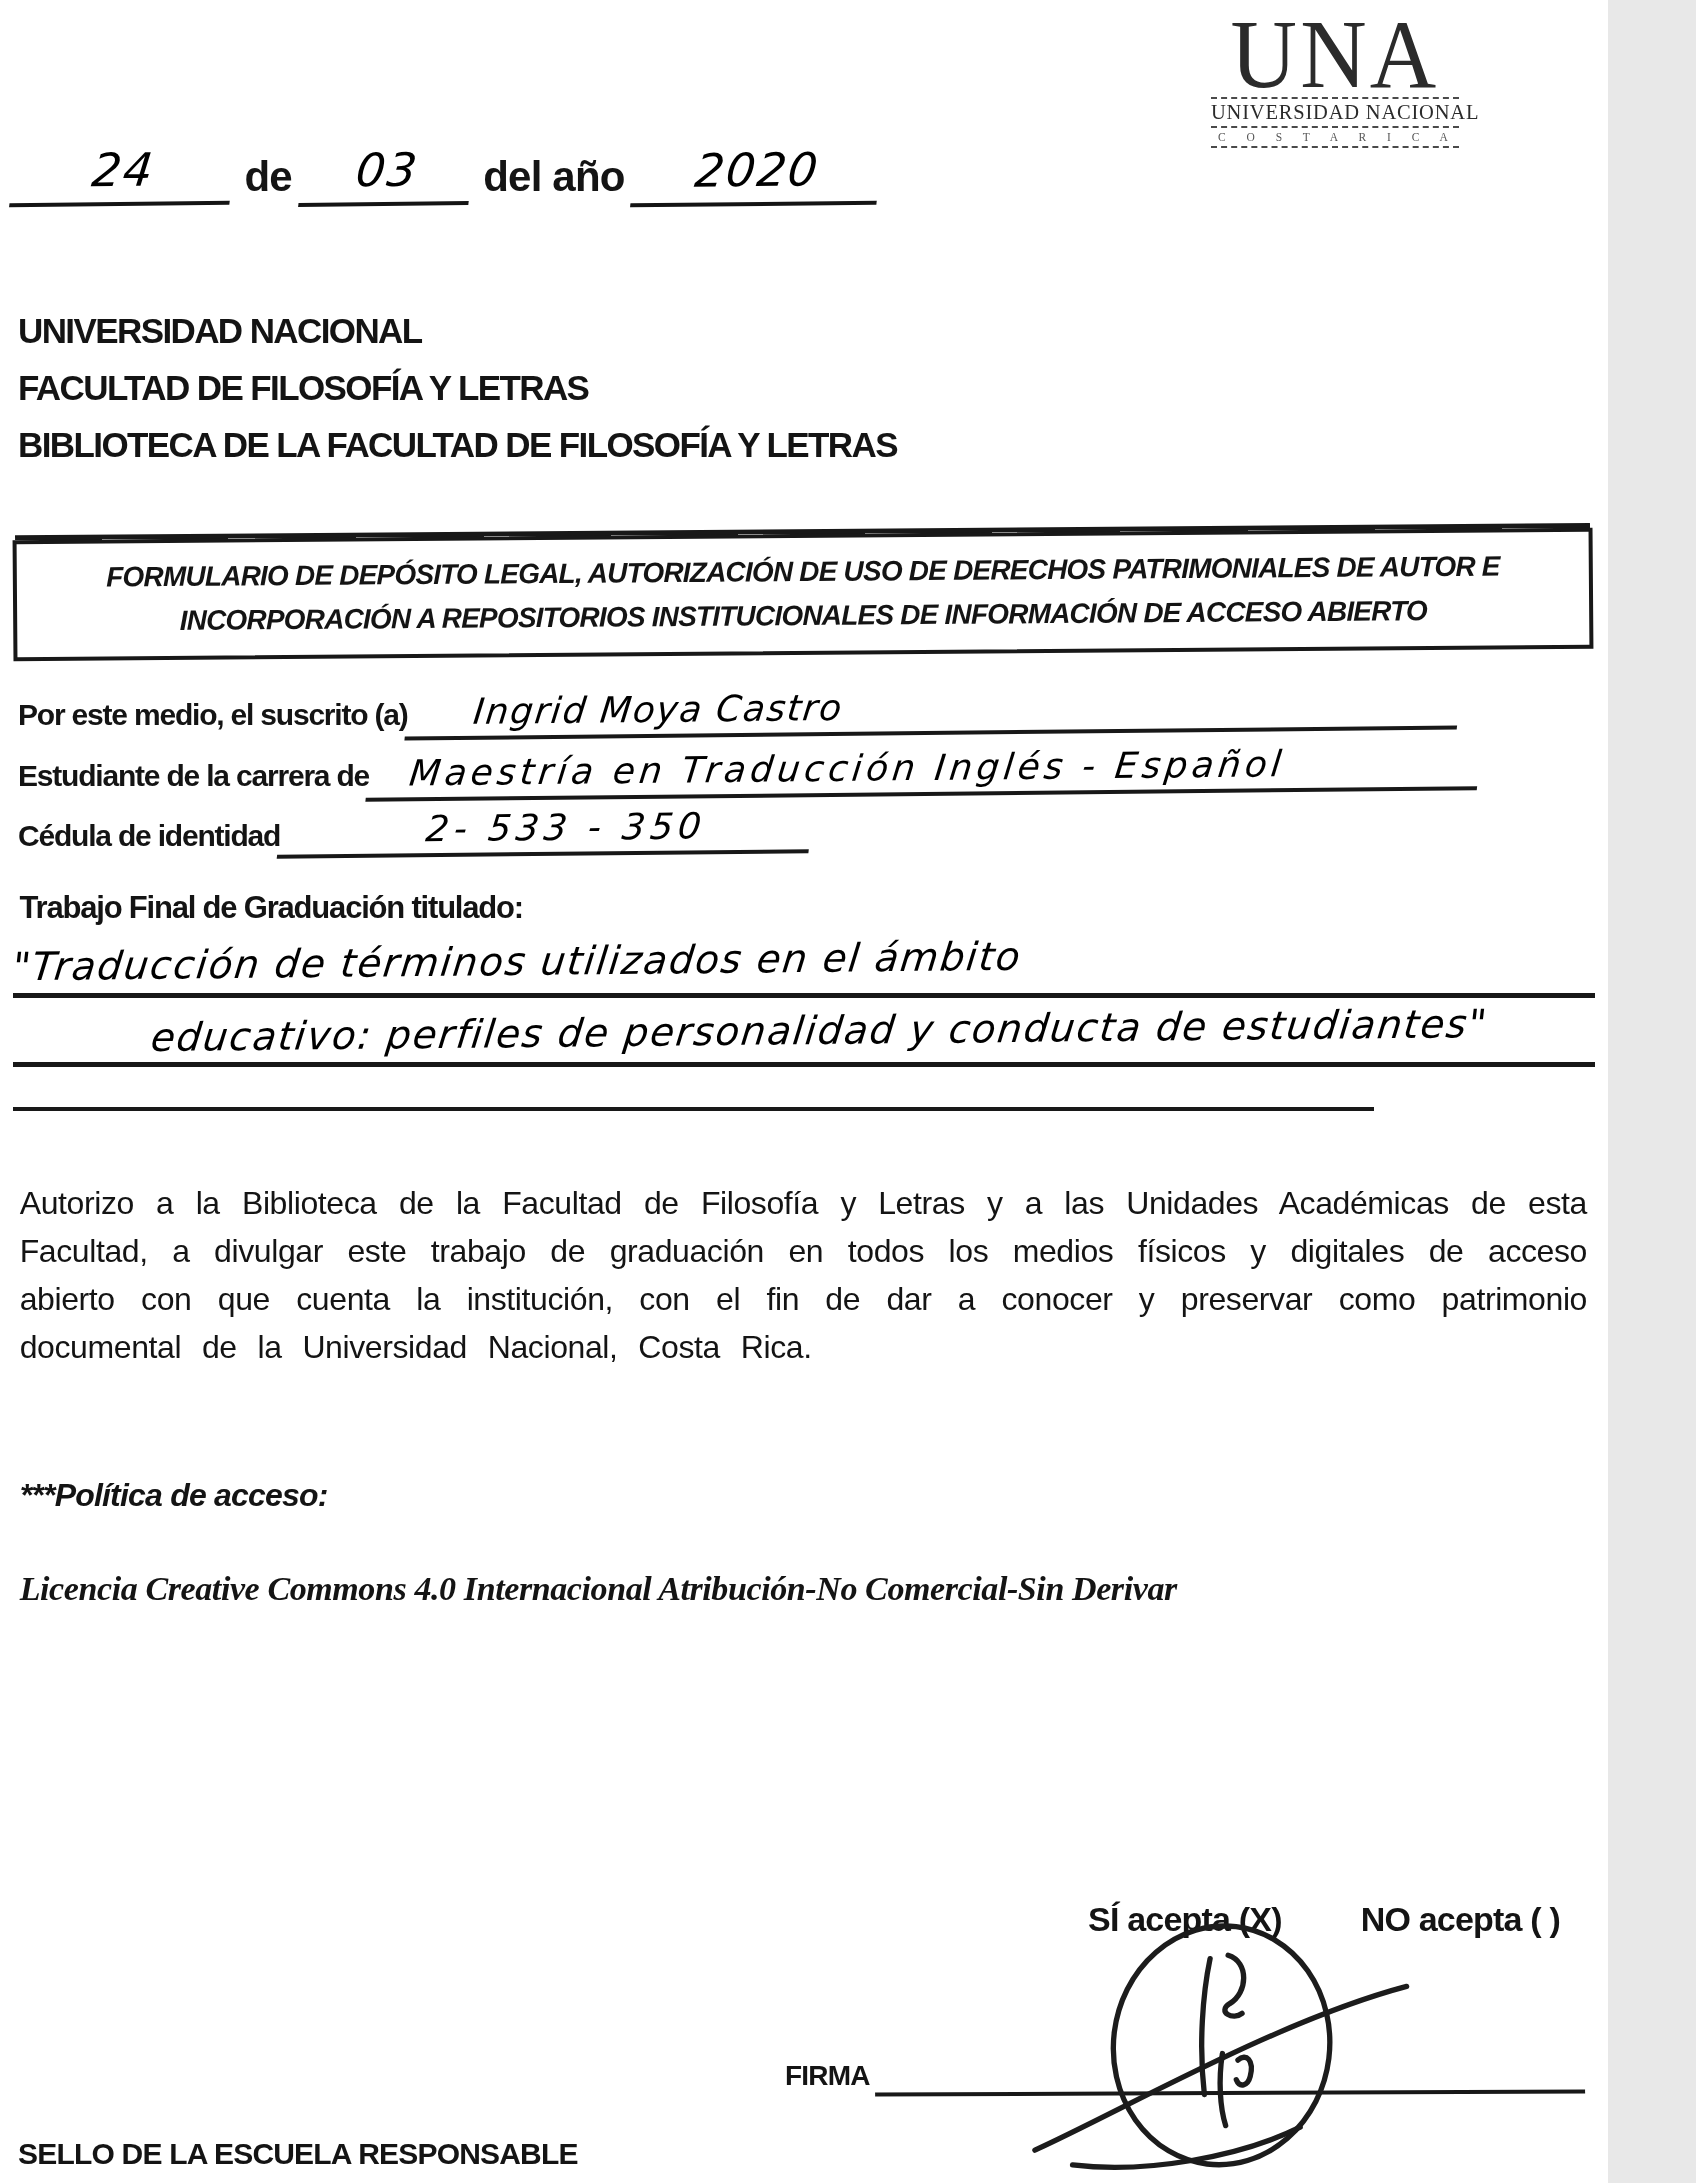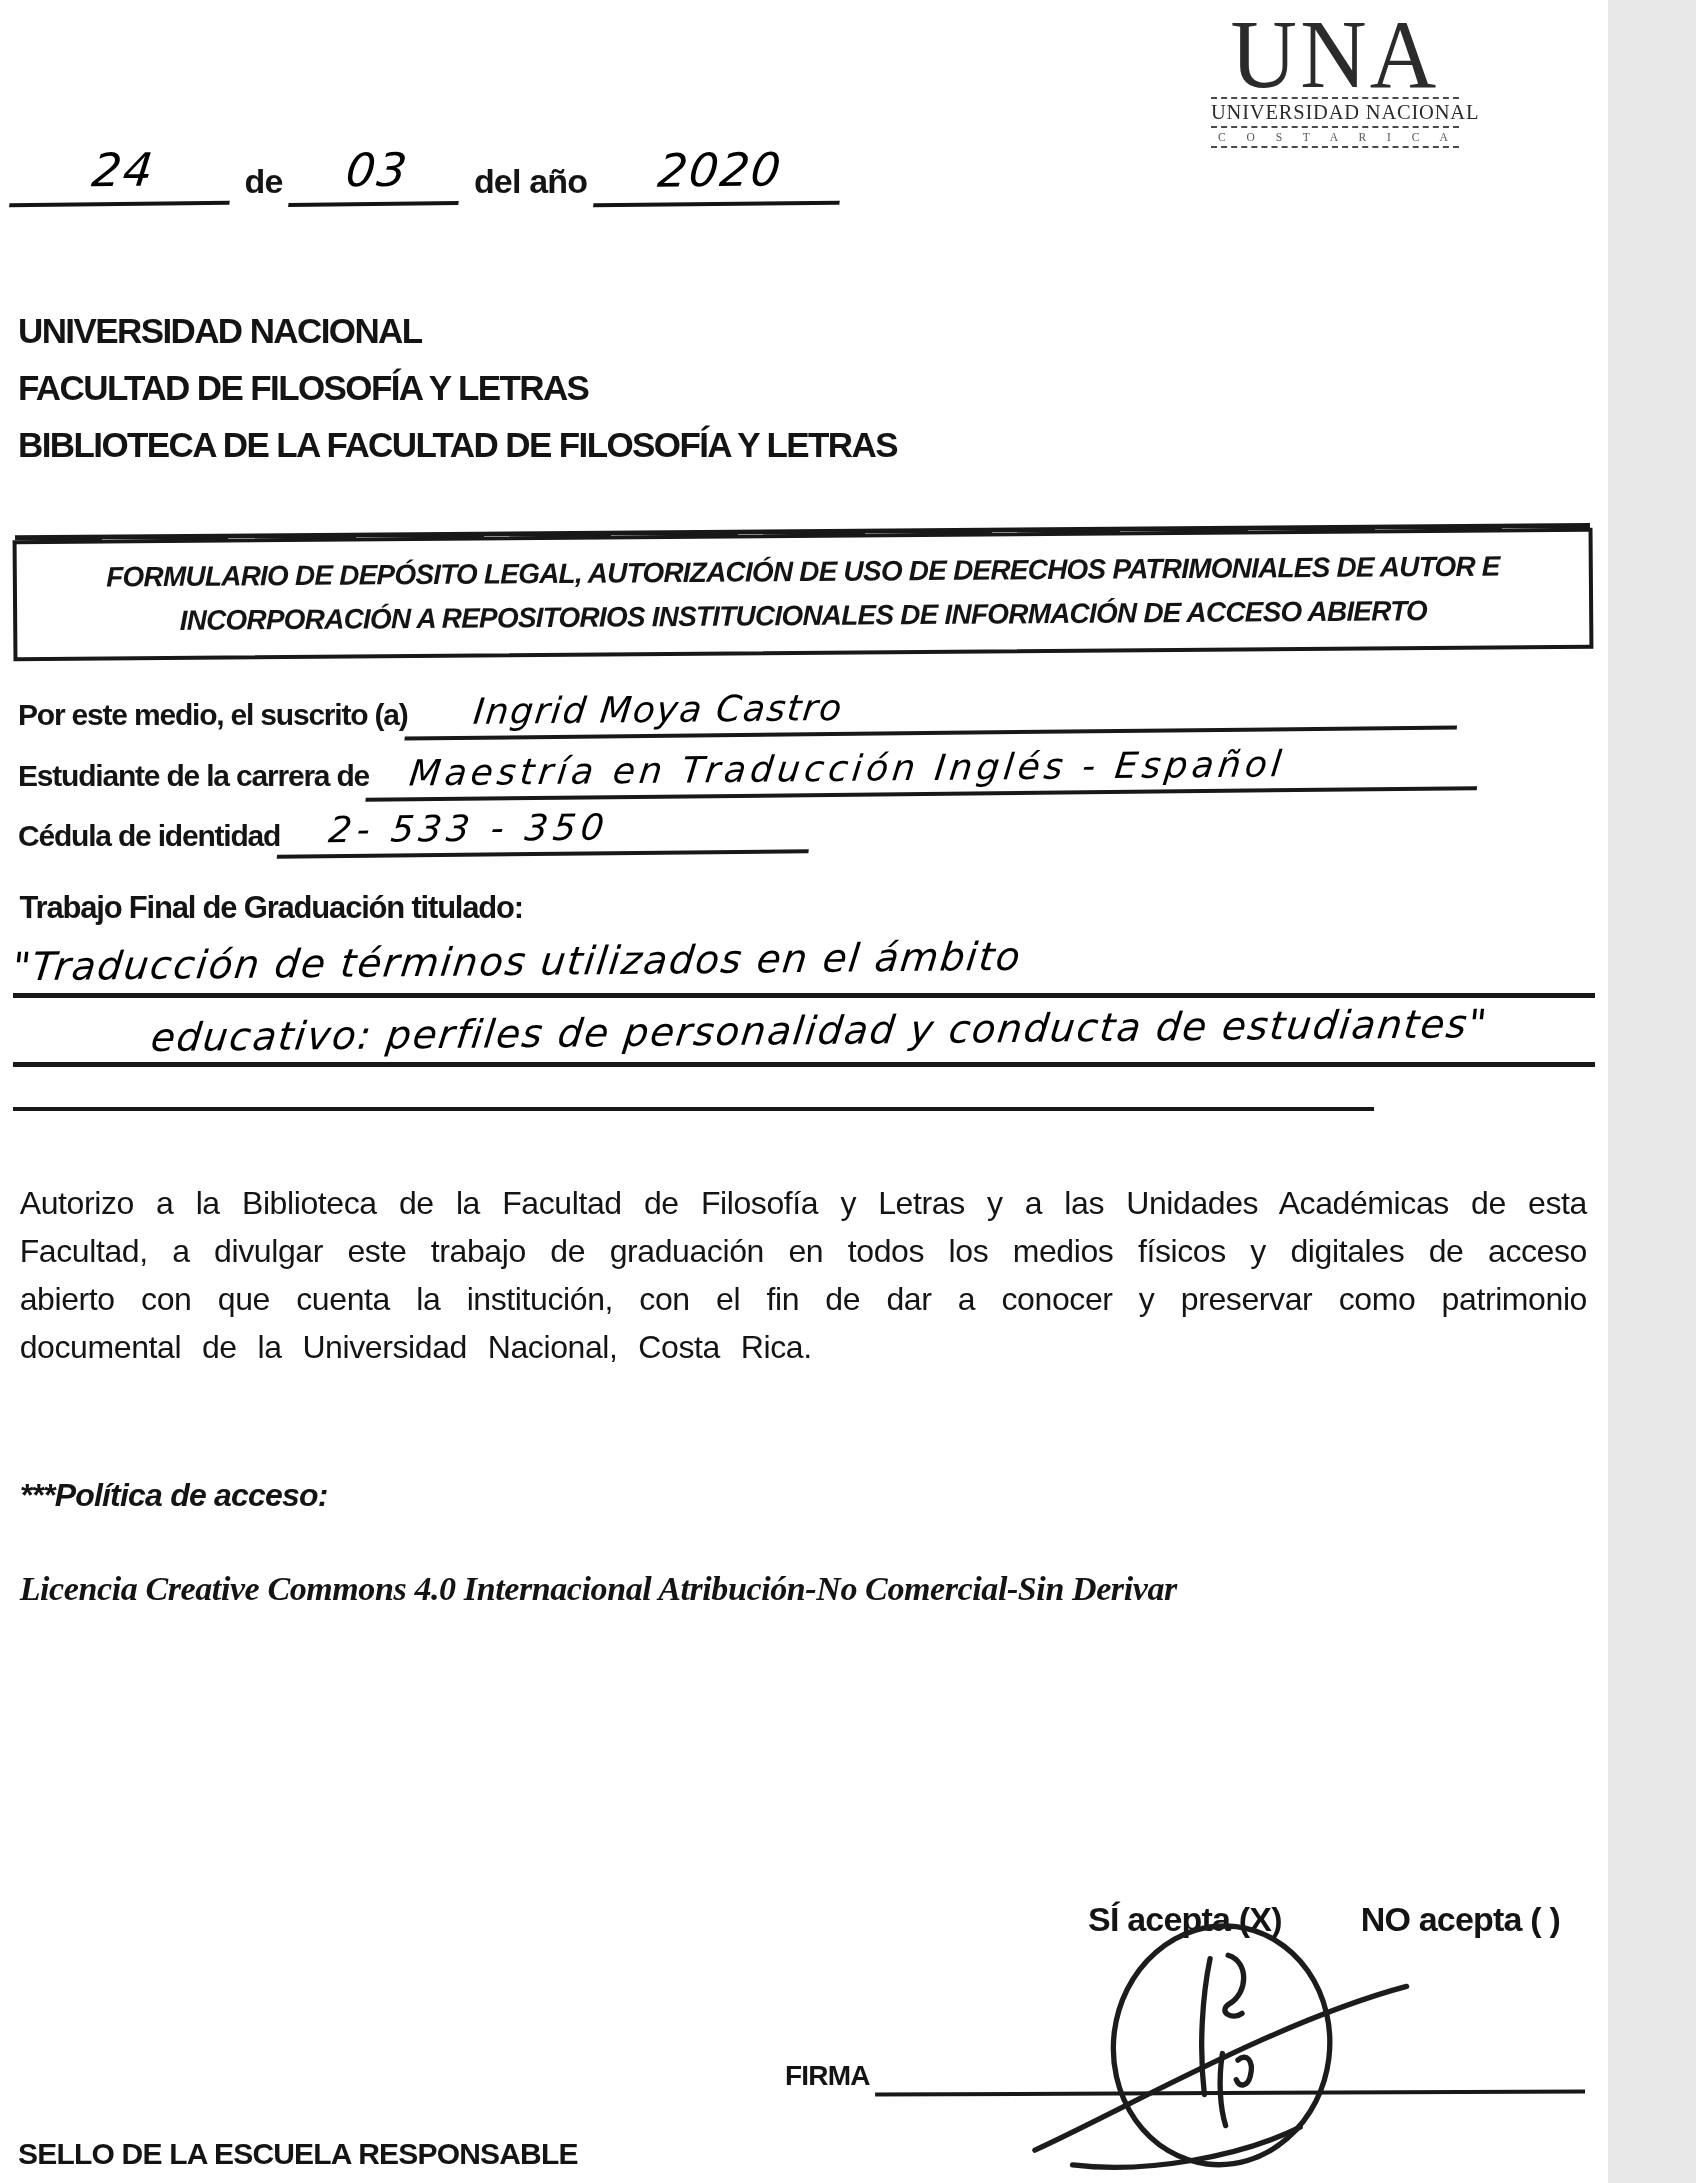--- a/index.html
+++ b/index.html
@@ -24,21 +24,21 @@
   
   .hw {
     font-family:"DejaVu Sans", cursive;
     font-style:italic; font-weight:500;
     transform:skewX(-7deg) rotate(-0.6deg);
     letter-spacing:1.6px; color:#000;
   }
 
   
   .date-row { position:absolute; top:138px; left:13px; display:flex; align-items:flex-end; }
-  .date-row .plabel { font-size:34px; font-weight:700; letter-spacing:-0.8px; padding:0 9.8px 4.9px 11.5px; }
+  .date-row .plabel { font-size:42px; font-weight:700; letter-spacing:-0.8px; padding:0 9.8px 4.9px 11.5px; }
   .uline { display:inline-block; border-bottom:4.9px solid var(--ink); text-align:center;
            font-size:46px; line-height:64px; }
   .u-day   { width:220px; }
   .u-month { width:170px; }
   .u-year  { width:246px; }
 
   
   .cbold { font-weight:700; letter-spacing:-1.6px; white-space:nowrap; }
   .header-block { position:absolute; top:302px; left:18px; font-size:35px; line-height:57px; }
 
@@ -53,21 +53,21 @@
   .title-box div { white-space:nowrap; }
 
   
   .field-row { position:absolute; left:18px; display:flex; align-items:flex-end; }
   .flabel { font-size:30px; font-weight:700; letter-spacing:-1.2px; white-space:nowrap;
             padding-bottom:3.3px; }
   .fvalue { border-bottom:4.9px solid #181818; padding:0 8.2px 0 66px; white-space:nowrap;
             font-size:36px; line-height:49px; }
   .r1 { top:682px;  right:149px; } .r1 .fvalue { flex:1; }
   .r2 { top:743px;  right:129px; } .r2 .fvalue { flex:1; padding-left:41px; letter-spacing:4.1px; }
-  .r3 { top:803px; } .r3 .fvalue { width:531px; padding-left:49px; letter-spacing:4.9px; }
+  .r3 { top:803px;text-align:center; } .r3 .fvalue { width:531px; padding-left:49px; letter-spacing:4.9px; }
 
   
   .trabajo { position:absolute; top:890px; left:13px; right:13px; }
   .trabajo .flabel { font-size:31px; padding-left:6.6px; }
   .hwline { border-bottom:5.7px solid #181818; min-height:69px;
             display:flex; align-items:flex-end; font-size:39px; line-height:62px; }
   .hwline.l2 { padding-left:139px; }
   .hwline.empty { min-height:44px; width:86%; border-bottom-width:4.9px; }
 
   

